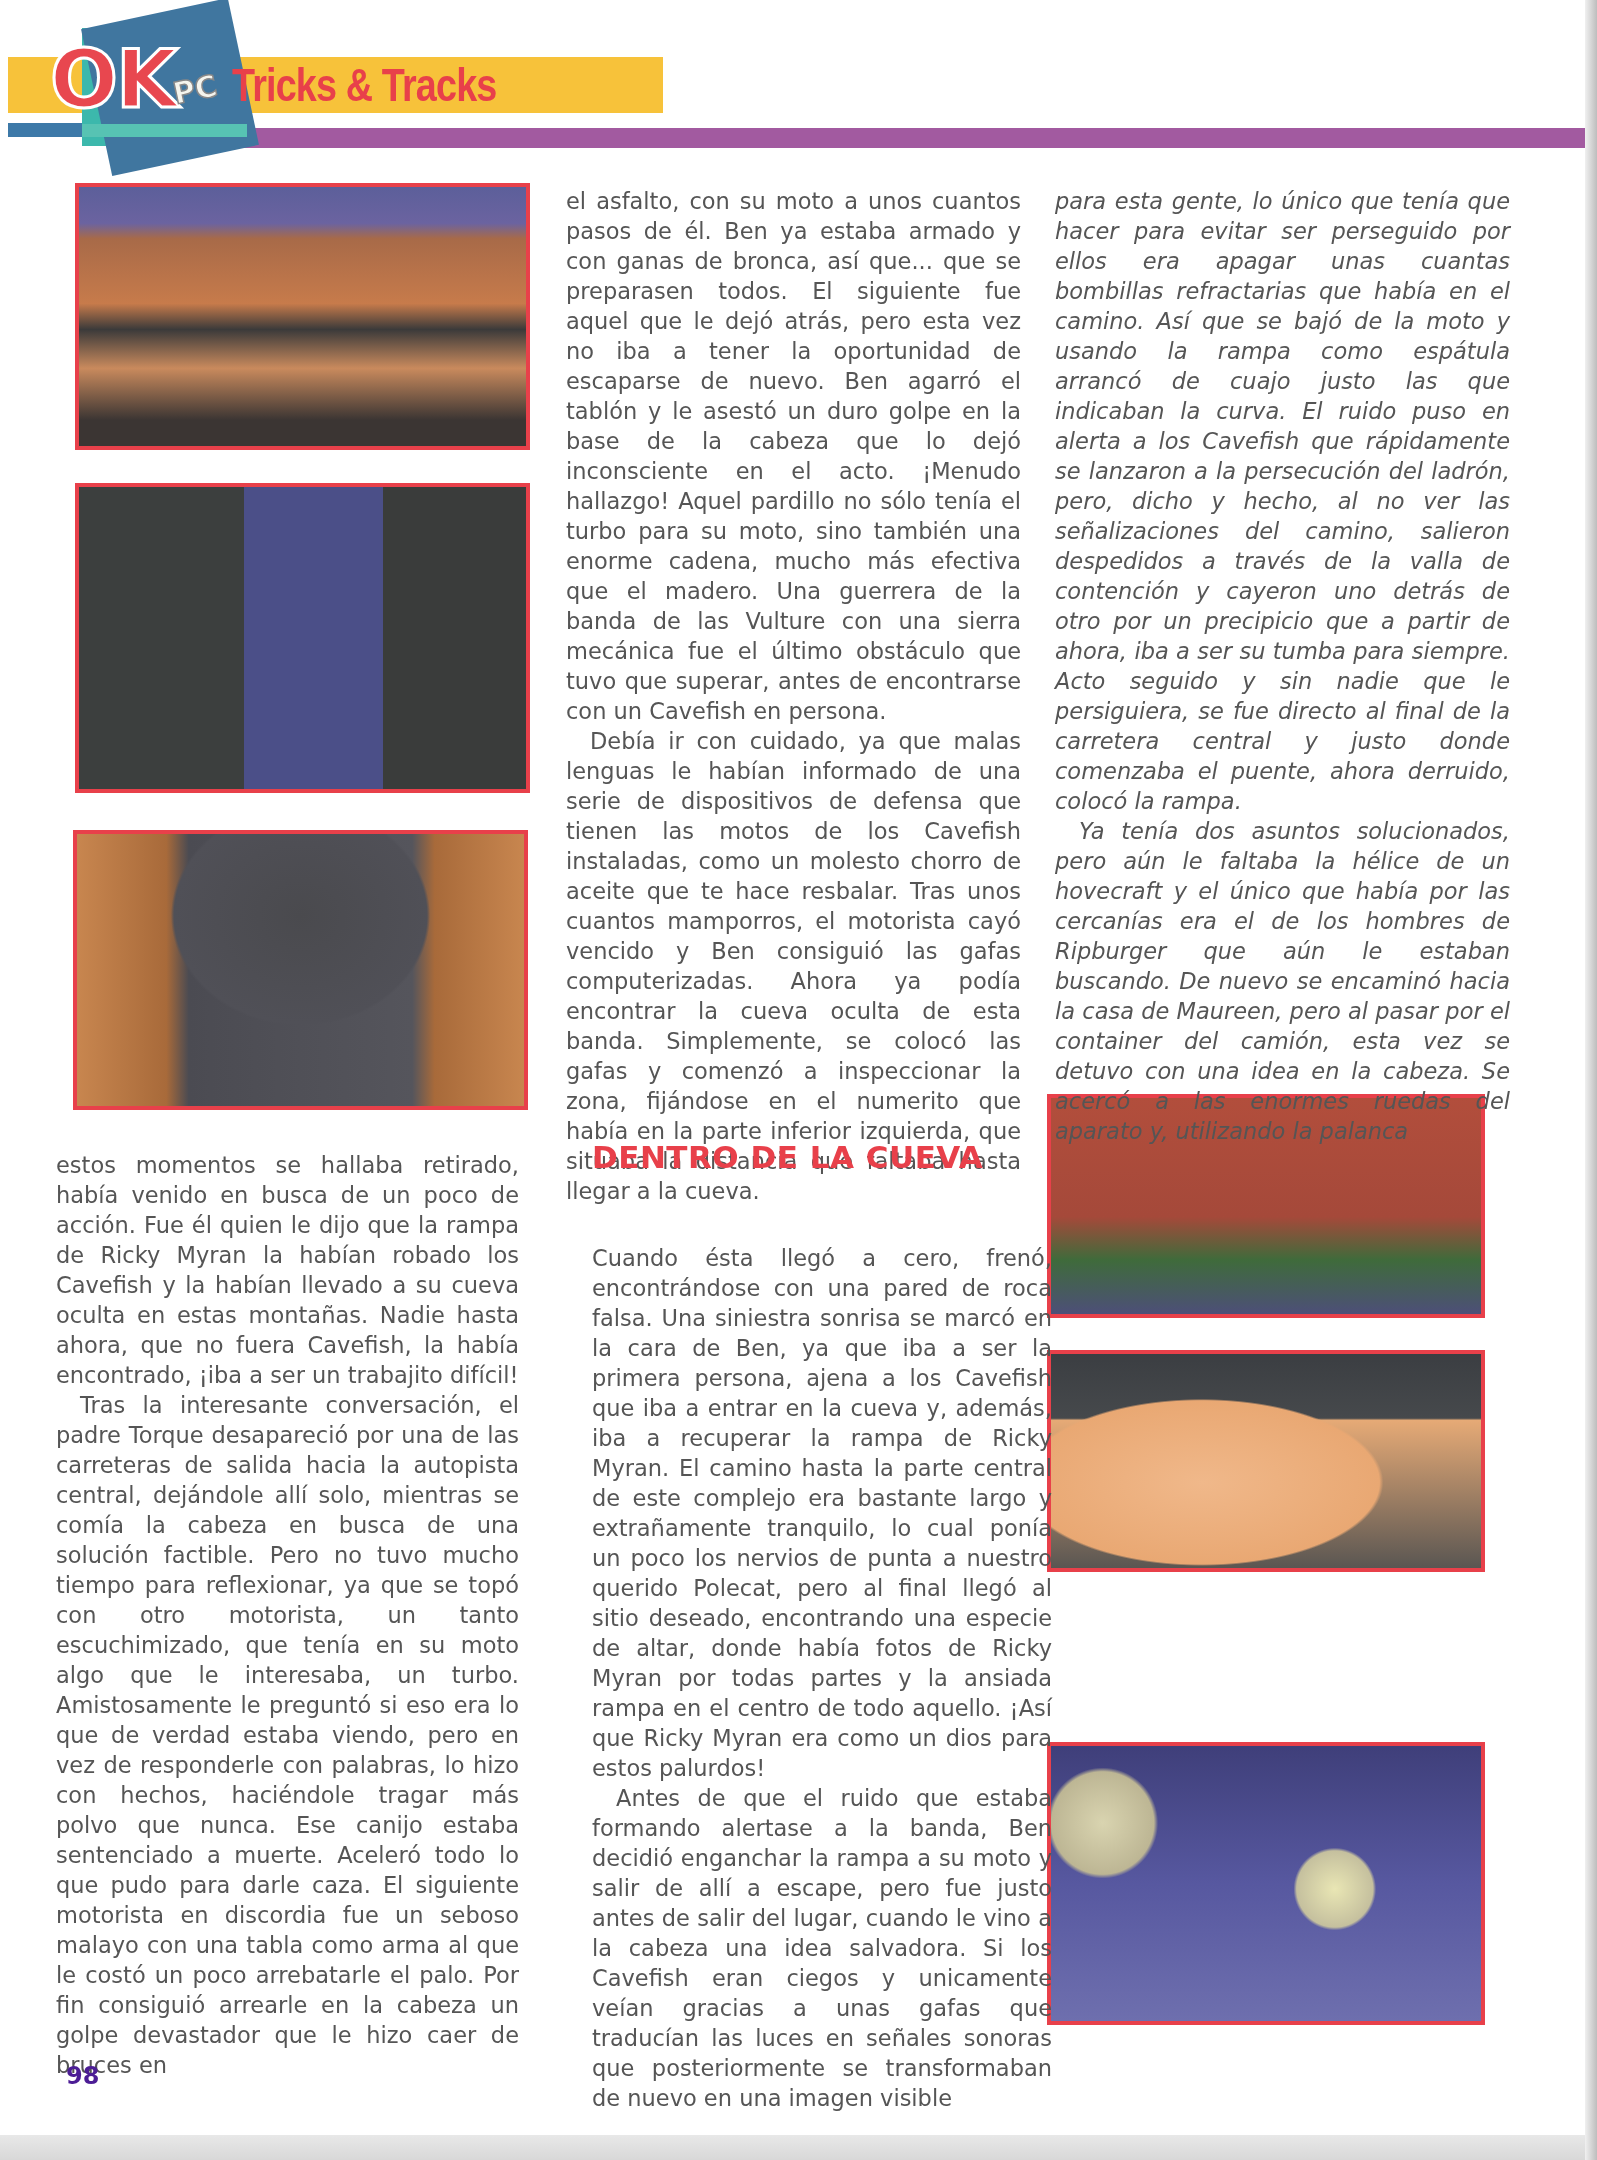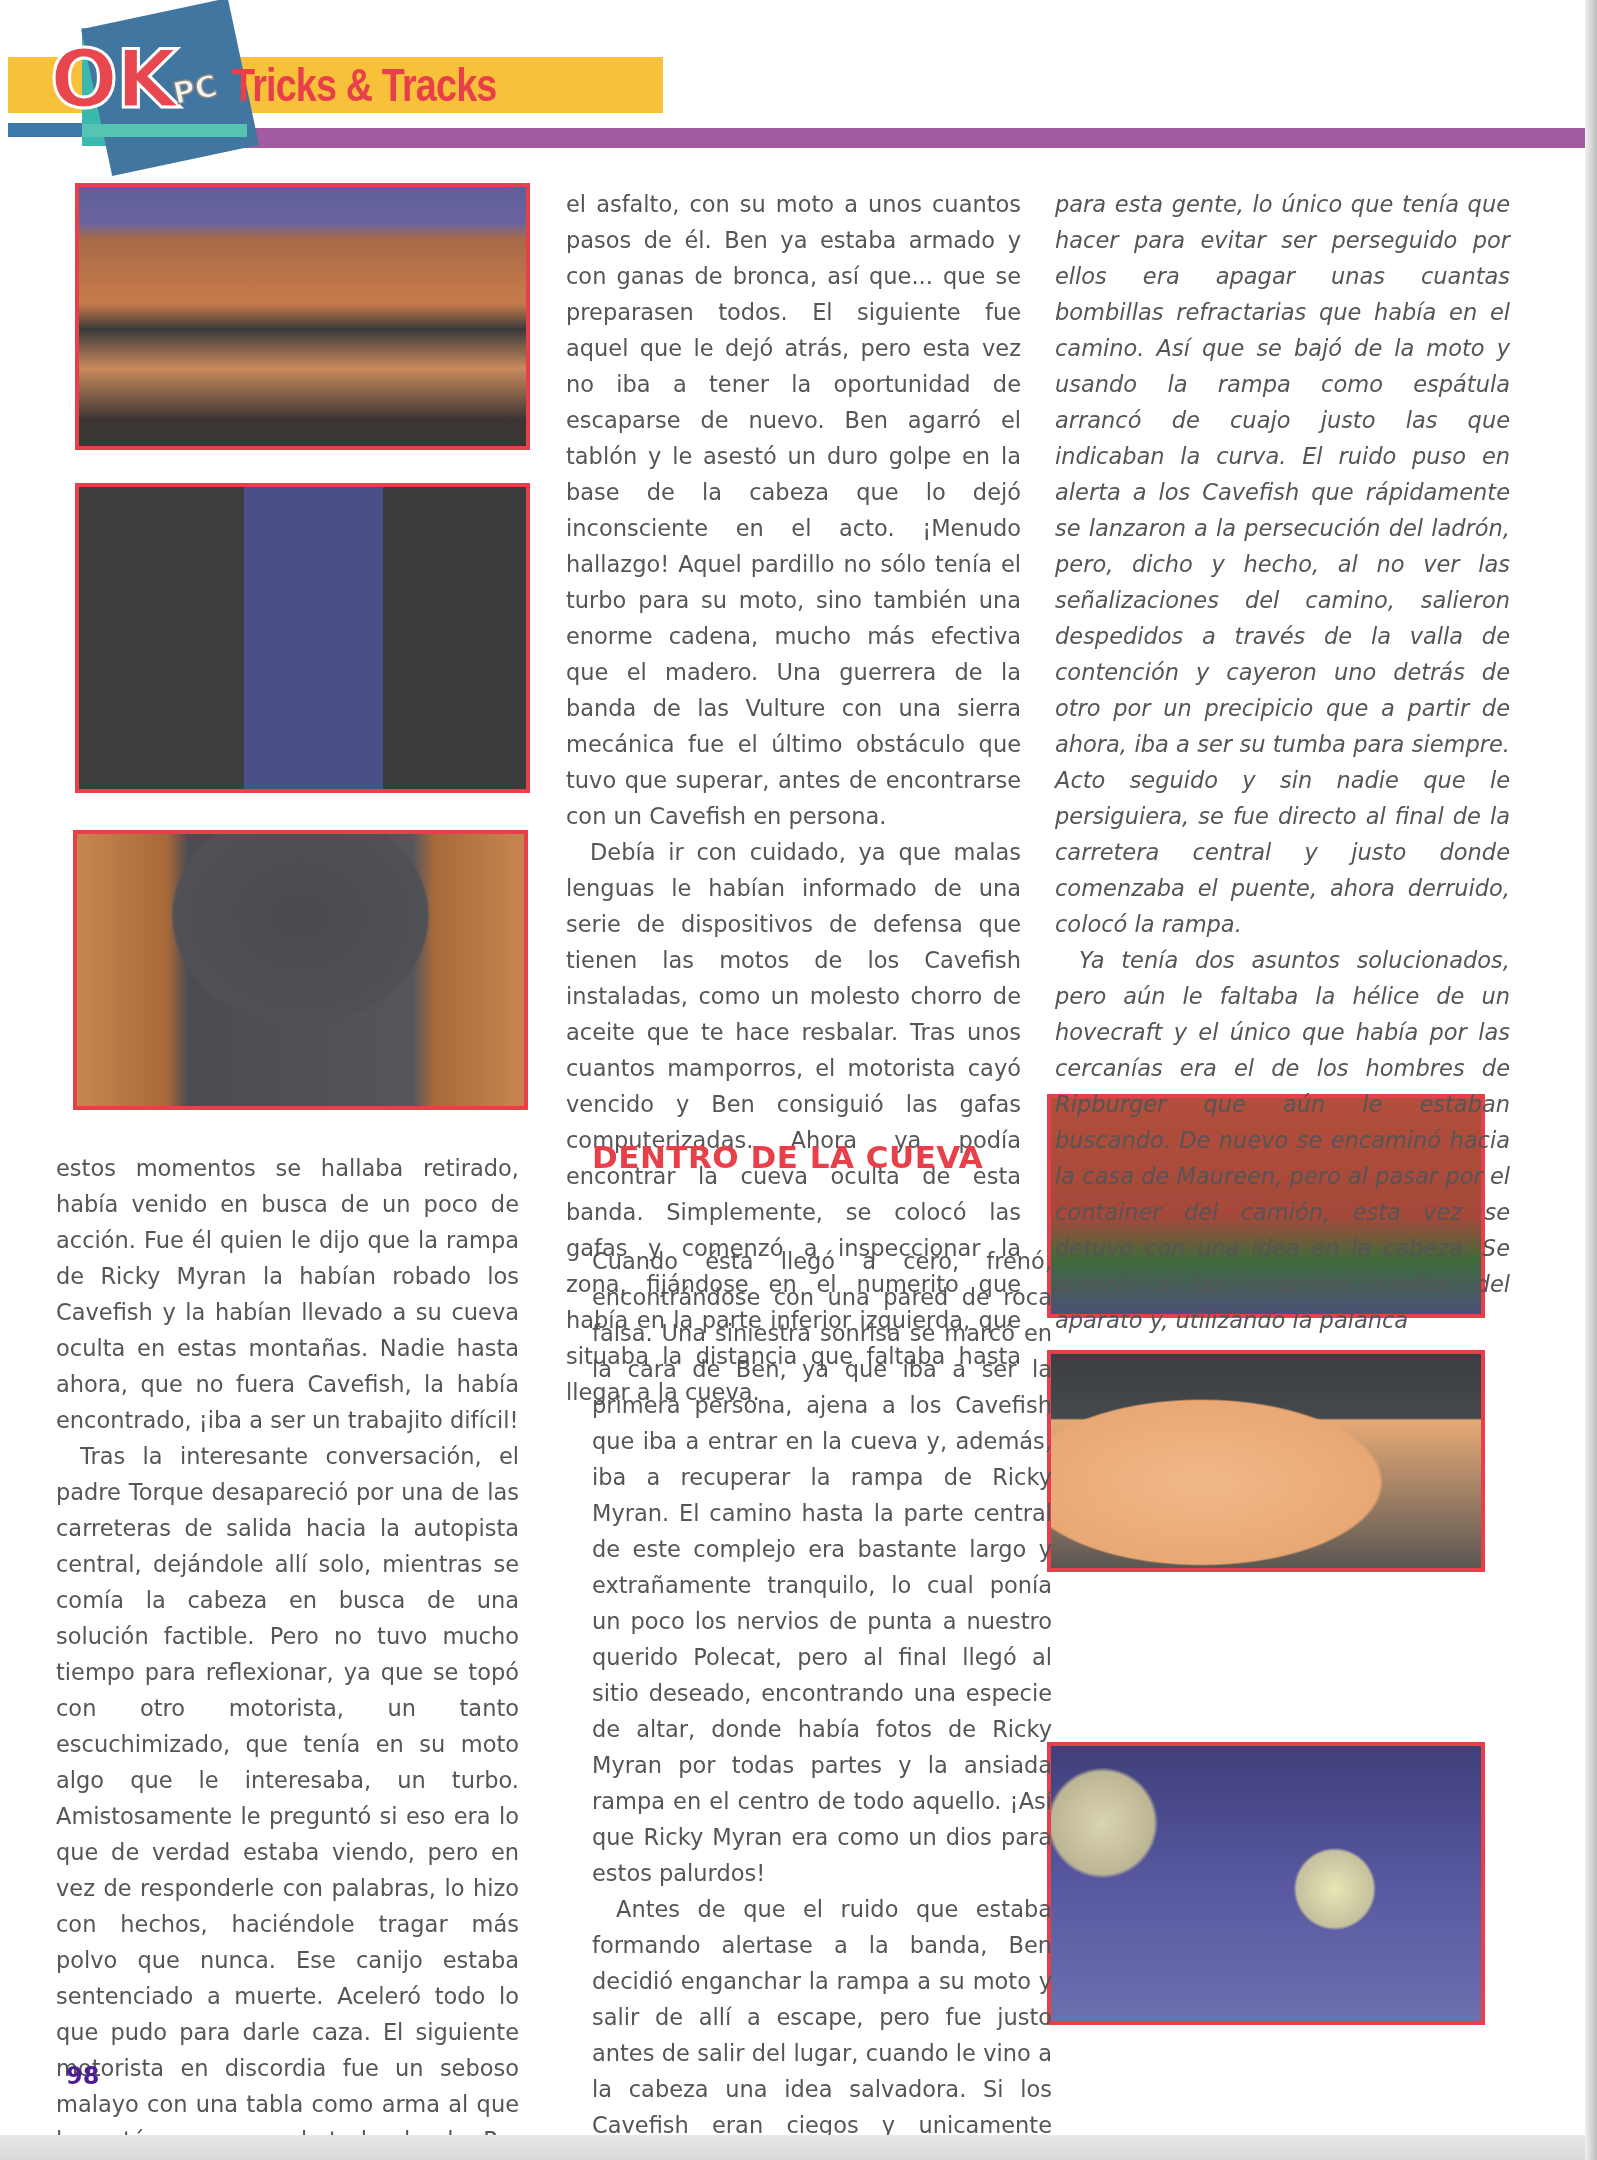--- a/index.html
+++ b/index.html
@@ -36,21 +36,21 @@
   .shot-face { left:1047px; top:1350px; width:438px; height:222px;
     background: radial-gradient(ellipse at 35% 60%, #f0b88a 0%, #e9a873 45%, transparent 46%),
                 linear-gradient(#3b3e42 0%, #46494c 30%, #e6aa76 31%, #5a5652 100%); }
   .shot-cave { left:1047px; top:1742px; width:438px; height:283px;
     background: radial-gradient(circle at 12% 28%, #d9d4b0 0%, #bdb694 12%, transparent 13%),
                 radial-gradient(circle at 66% 52%, #e9e6b4 0%, #c5c09e 12%, transparent 13%),
                 linear-gradient(#3f3f7a 0%, #5758a0 50%, #6e6fae 100%); }
   .shot-caption { position:absolute; left:0; right:0; bottom:0; font-size:1px; color:transparent; }
 
   
-  .col { font-family:"DejaVu Sans", sans-serif; font-size:22.5px; line-height:36px; color:#555555;
+  .col { font-family:"DejaVu Sans", sans-serif; font-size:22.5px; line-height:30px; color:#555555;
          text-align:justify; font-weight:500; }
   .col p { margin:0; text-indent:0; }
   .col p.indent { text-indent:24px; }
   .col-left { left:56px; top:1150px; width:463px; }
   .col-mid { left:566px; top:186px; width:455px; }
   .col-right { left:1055px; top:186px; width:455px;font-style:italic; }
   .mid-lower { left:560px; top:1243px; width:460px;margin-left:32px; }
   .section-heading { font-family:"DejaVu Sans", sans-serif; font-weight:900; font-size:31px; line-height:34px;
                      color:#e8404a; left:592px; top:1140px; letter-spacing:0.5px; }
   .page-number { left:66px; top:2062px; font-weight:700; font-size:24px; color:#4c1d95; }

